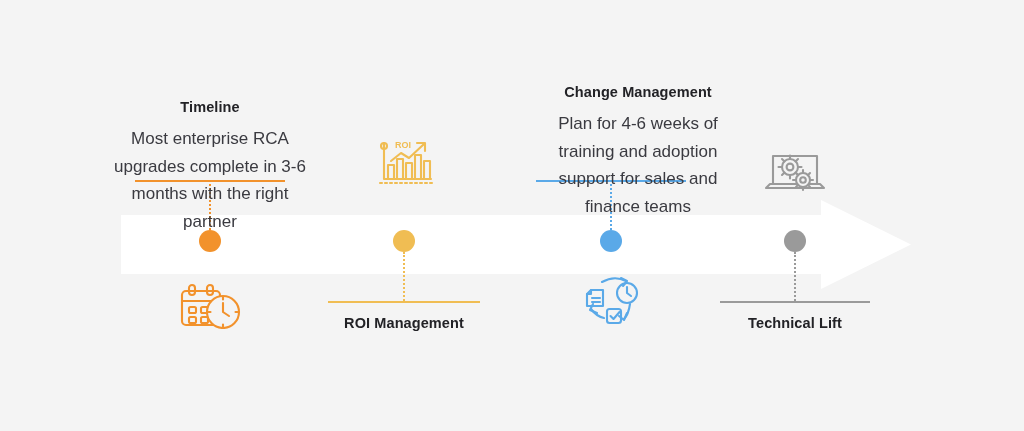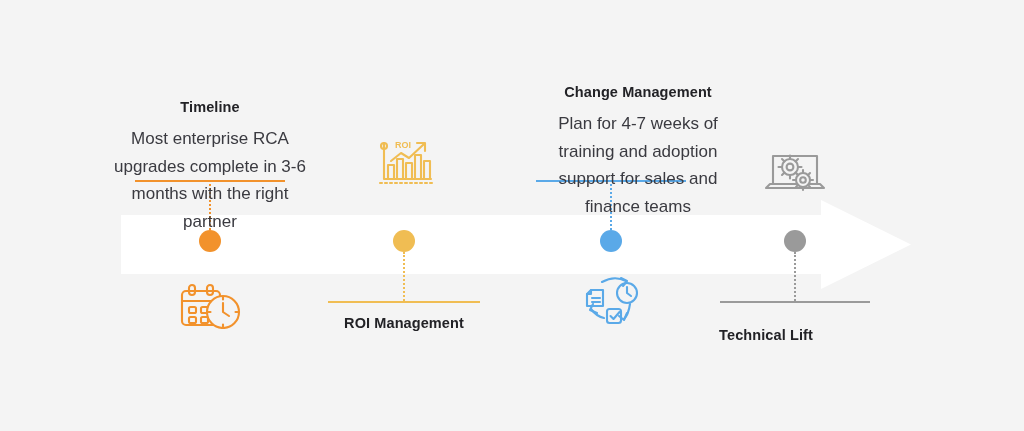--- a/index.html
+++ b/index.html
@@ -96,21 +96,21 @@
           <path d="M16 24 L26 16 L34 21 L49 7" fill="none" stroke="#f0bd53" stroke-width="2.1" stroke-linecap="round" stroke-linejoin="round"></path>
           <path d="M42 6 H50 V14" fill="none" stroke="#f0bd53" stroke-width="2.1" stroke-linecap="round" stroke-linejoin="round"></path>
           <text x="28" y="11" font-family="Liberation Sans,sans-serif" font-size="9" font-weight="700" fill="#f0bd53" text-anchor="middle">ROI</text>
         </svg>
       </div>
       <div class="connector" style="left:611px;top:180px;height:50px;border-left-color:#5aa9e8;"></div>
       <div class="rule" style="left:611px;top:180px;width:150px;border-top-color:#5aa9e8;"></div>
       <div class="node-dot" style="left:611px;top:241px;background:#5aa9e8;"></div>
       <div class="block above" style="left:638px;top:84px;">
         <p class="title">Change Management</p>
-        <p class="body">Plan for 4-7 weeks of training and adoption support for sales and finance teams</p>
+        <p class="body">Plan for 4-6 weeks of training and adoption support for sales and finance teams</p>
       </div>
       <div class="icon" style="left:611px;top:302px;">
         <svg width="58" height="52" viewBox="0 0 58 52">
           <path d="M9 14 h12 v16 h-16 v-12 z" fill="none" stroke="#5aa9e8" stroke-width="2.1" stroke-linecap="round" stroke-linejoin="round"></path>
           <path d="M9 14 v4 h-4" fill="none" stroke="#5aa9e8" stroke-width="2.1" stroke-linecap="round" stroke-linejoin="round"></path>
           <path d="M10 22 h8 M10 26 h8" fill="none" stroke="#5aa9e8" stroke-width="2.1" stroke-linecap="round" stroke-linejoin="round"></path>
           <circle cx="45" cy="17" r="10" fill="none" stroke="#5aa9e8" stroke-width="2.1" stroke-linecap="round" stroke-linejoin="round"></circle>
           <path d="M45 11 v6 l4 3" fill="none" stroke="#5aa9e8" stroke-width="2.1" stroke-linecap="round" stroke-linejoin="round"></path>
           <rect x="25" y="33" width="14" height="14" rx="2.5" fill="none" stroke="#5aa9e8" stroke-width="2.1" stroke-linecap="round" stroke-linejoin="round"></rect>
           <path d="M28.5 40 l3 3 l6 -7" fill="none" stroke="#5aa9e8" stroke-width="2.1" stroke-linecap="round" stroke-linejoin="round"></path>
@@ -118,21 +118,21 @@
           <path d="M39 2 L45 5 L41 10" fill="none" stroke="#5aa9e8" stroke-width="2.1" stroke-linecap="round" stroke-linejoin="round"></path>
           <path d="M48 28 C47 35 45 40 42 43" fill="none" stroke="#5aa9e8" stroke-width="2.1" stroke-linecap="round" stroke-linejoin="round"></path>
           <path d="M45 37 L42 44 L37 40" fill="none" stroke="#5aa9e8" stroke-width="2.1" stroke-linecap="round" stroke-linejoin="round"></path>
           <path d="M22 42 C17 41 12 37 9 33" fill="none" stroke="#5aa9e8" stroke-width="2.1" stroke-linecap="round" stroke-linejoin="round"></path>
           <path d="M15 37 L8 34 L11 28" fill="none" stroke="#5aa9e8" stroke-width="2.1" stroke-linecap="round" stroke-linejoin="round"></path>
         </svg>
       </div>
       <div class="connector" style="left:795px;top:252px;height:49px;border-left-color:#9a9a9a;"></div>
       <div class="rule" style="left:795px;top:301px;width:150px;border-top-color:#9a9a9a;"></div>
       <div class="node-dot" style="left:795px;top:241px;background:#9a9a9a;"></div>
-      <div class="block below" style="left:766px;top:315px;margin-top:12px;">
+      <div class="block below" style="left:795px;top:315px;">
         <p class="title">Technical Lift</p>
       </div>
       <div class="icon" style="left:795px;top:172px;">
         <svg width="64" height="48" viewBox="0 0 64 48">
           <path d="M10 8 h44 v28 h-44 z" fill="none" stroke="#9a9a9a" stroke-width="2.1" stroke-linecap="round" stroke-linejoin="round"></path>
           <path d="M3 40 h58 l-4 -4 h-50 z" fill="none" stroke="#9a9a9a" stroke-width="2.1" stroke-linecap="round" stroke-linejoin="round"></path>
           <path d="M28 40 h8" fill="none" stroke="#9a9a9a" stroke-width="2.1" stroke-linecap="round" stroke-linejoin="round"></path>
           <g fill="none" stroke="#9a9a9a" stroke-width="2.1" stroke-linecap="round" stroke-linejoin="round">
             <circle cx="27" cy="19" r="8" fill="#f4f4f4"></circle>
             <circle cx="27" cy="19" r="3.4"></circle>

